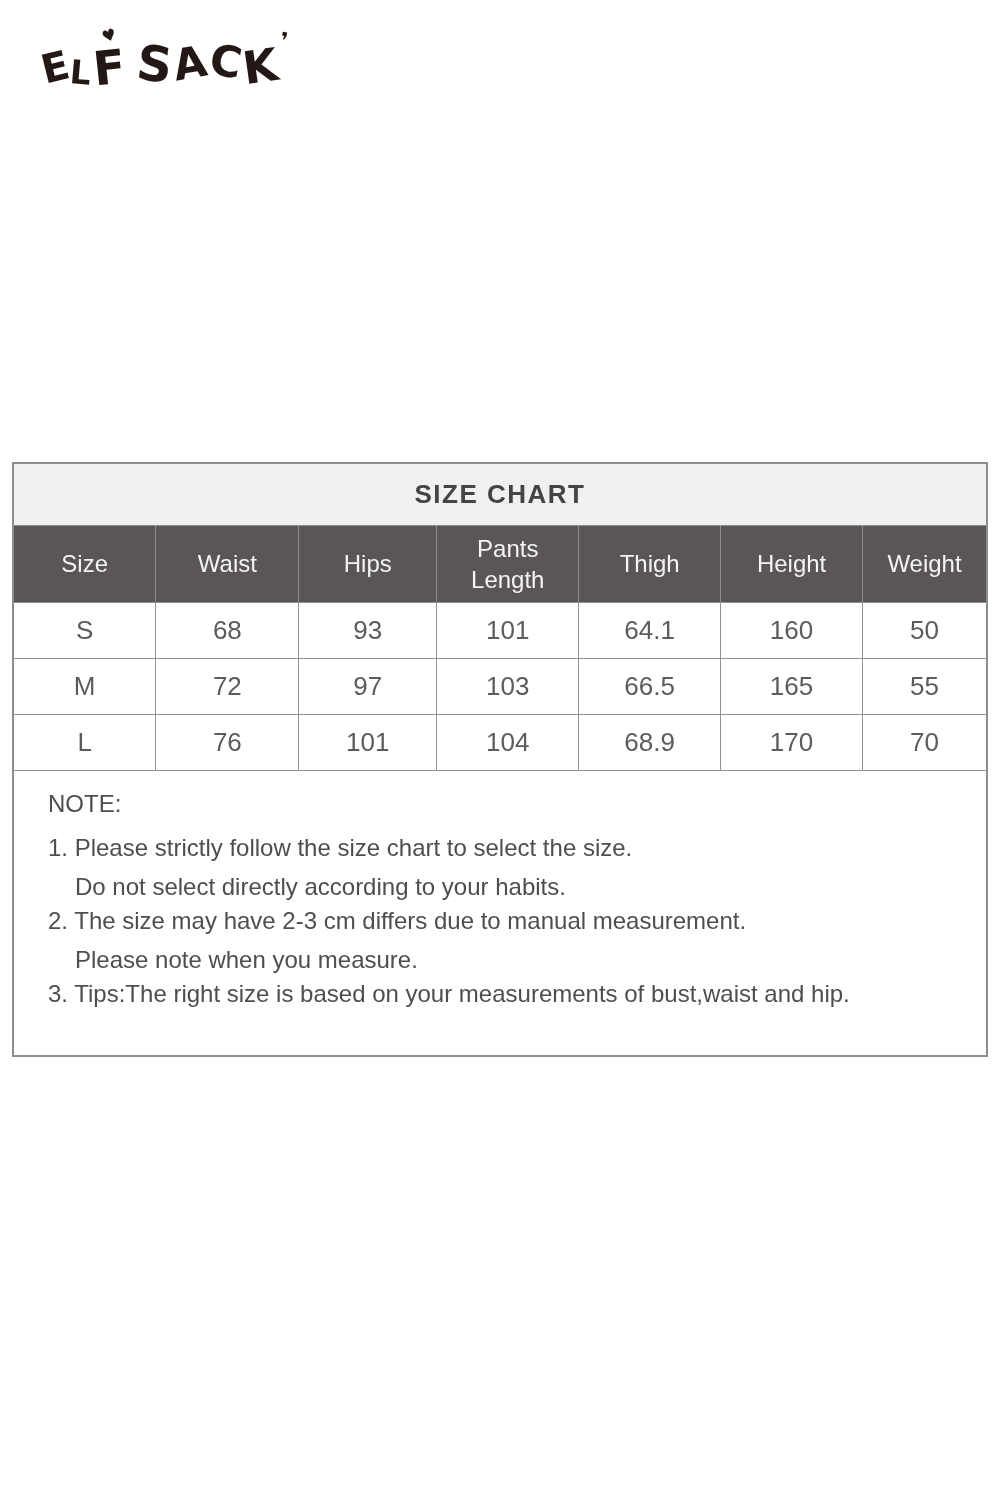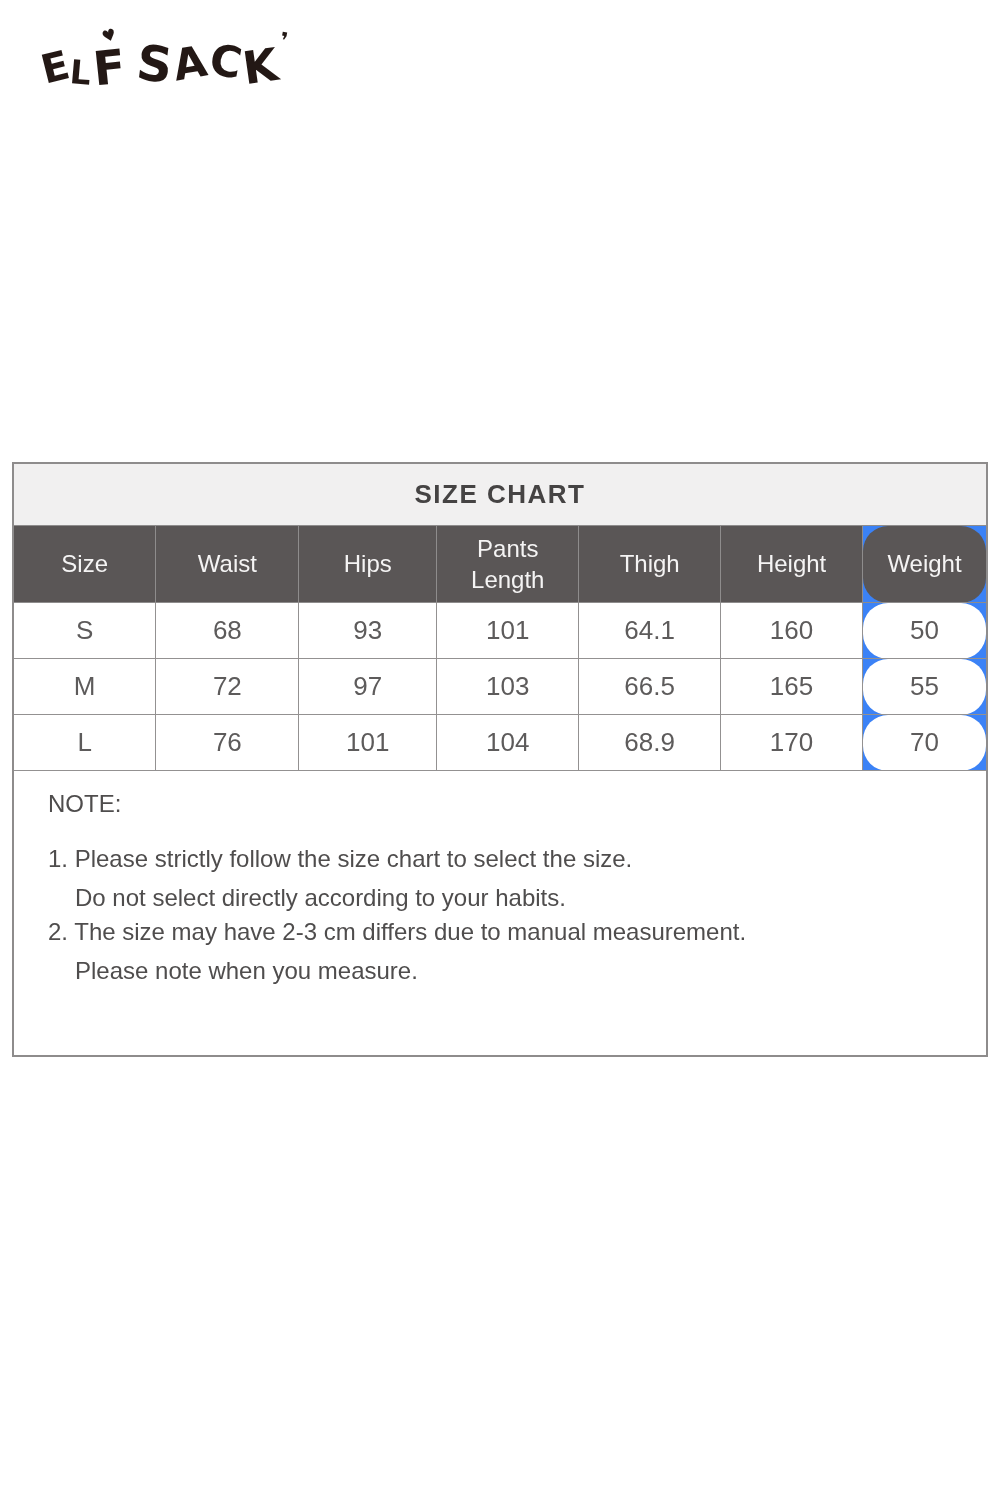--- a/index.html
+++ b/index.html
@@ -92,33 +92,33 @@
     height:55px;
     font-size:26px;
     color:#5d5b5b;
     text-align:center;
     vertical-align:middle;
     border:1px solid #939191;
     background:#ffffff;
     padding:0;
   }
   table.sizes th:first-child, table.sizes td:first-child{border-left:none;}
-  table.sizes th:last-child,  table.sizes td:last-child {border-right:none;border-radius:25px;}
+  table.sizes th:last-child,  table.sizes td:last-child {border-right:none;}
   table.sizes thead th{border-top:none;}
 
   
   .note{
     min-height:240px;
     padding:16px 30px 28px 34px;
     font-size:24px;
     line-height:33.5px;
     color:#4f4d4d;
     background:#ffffff;
   }
-  .note-heading{margin-bottom:21px;}
+  .note-heading{margin-bottom:10px;}
   .note-line{white-space:nowrap;}
   .note-line.indent{padding-left:27px;margin-top:6px;}
 </style>
 </head>
 <body>
 
 <div class="page">
 
   <div class="logo">
     <span class="logo-heart">♥</span>
@@ -187,16 +187,17 @@
         </tr>
       </tbody>
     </table>
 
     <div class="note">
       <div class="note-heading">NOTE:</div>
       <div class="note-line">1. Please strictly follow the size chart to select the size.</div>
       <div class="note-line indent">Do not select directly according to your habits.</div>
       <div class="note-line">2. The size may have 2-3 cm differs due to manual measurement.</div>
       <div class="note-line indent">Please note when you measure.</div>
+      <div class="note-line">3. Tips:The right size is based on your measurements of bust,waist and hip.</div>
     </div>
 
   </div>
 </div>
 
 </body></html>

